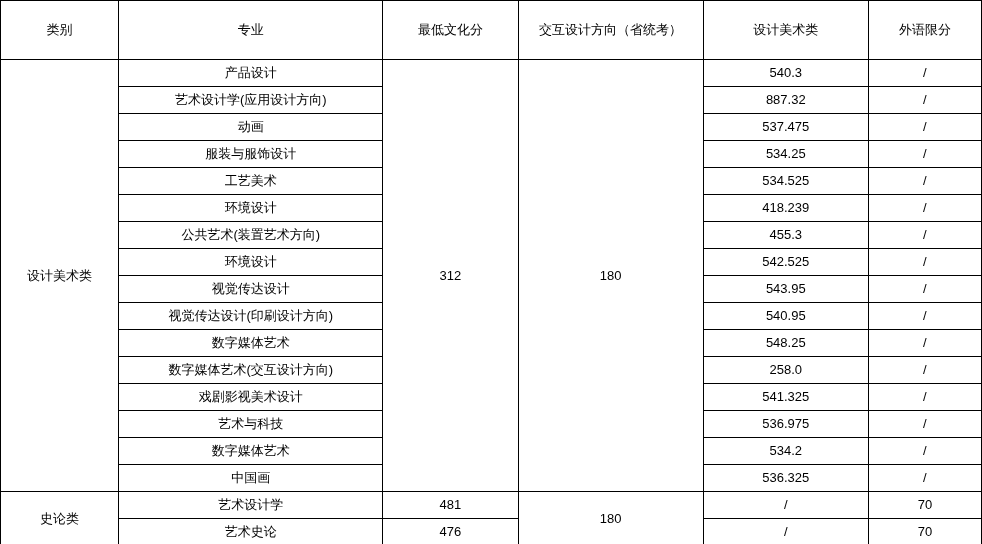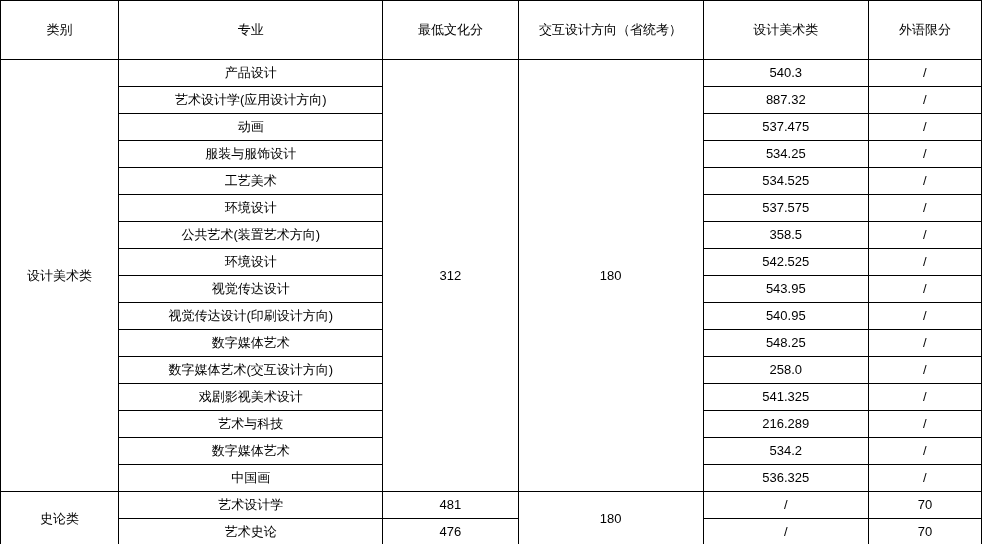--- a/index.html
+++ b/index.html
@@ -103,26 +103,26 @@
       <td class="cell-num">534.25</td>
       <td class="slash">/</td>
     </tr>
     <tr>
       <td class="cell-major">工艺美术</td>
       <td class="cell-num">534.525</td>
       <td class="slash">/</td>
     </tr>
     <tr>
       <td class="cell-major">环境设计</td>
-      <td class="cell-num">537.575</td>
+      <td class="cell-num">418.239</td>
       <td class="slash">/</td>
     </tr>
     <tr>
       <td class="cell-major">公共艺术(装置艺术方向)</td>
-      <td class="cell-num">358.5</td>
+      <td class="cell-num">455.3</td>
       <td class="slash">/</td>
     </tr>
     <tr>
       <td class="cell-major">环境设计</td>
       <td class="cell-num">542.525</td>
       <td class="slash">/</td>
     </tr>
     <tr>
       <td class="cell-major">视觉传达设计</td>
       <td class="cell-num">543.95</td>
@@ -143,21 +143,21 @@
       <td class="cell-num">258.0</td>
       <td class="slash">/</td>
     </tr>
     <tr>
       <td class="cell-major">戏剧影视美术设计</td>
       <td class="cell-num">541.325</td>
       <td class="slash">/</td>
     </tr>
     <tr>
       <td class="cell-major">艺术与科技</td>
-      <td class="cell-num">216.289</td>
+      <td class="cell-num">536.975</td>
       <td class="slash">/</td>
     </tr>
     <tr>
       <td class="cell-major">数字媒体艺术</td>
       <td class="cell-num">534.2</td>
       <td class="slash">/</td>
     </tr>
     <tr>
       <td class="cell-major">中国画</td>
       <td class="cell-num">536.325</td>

